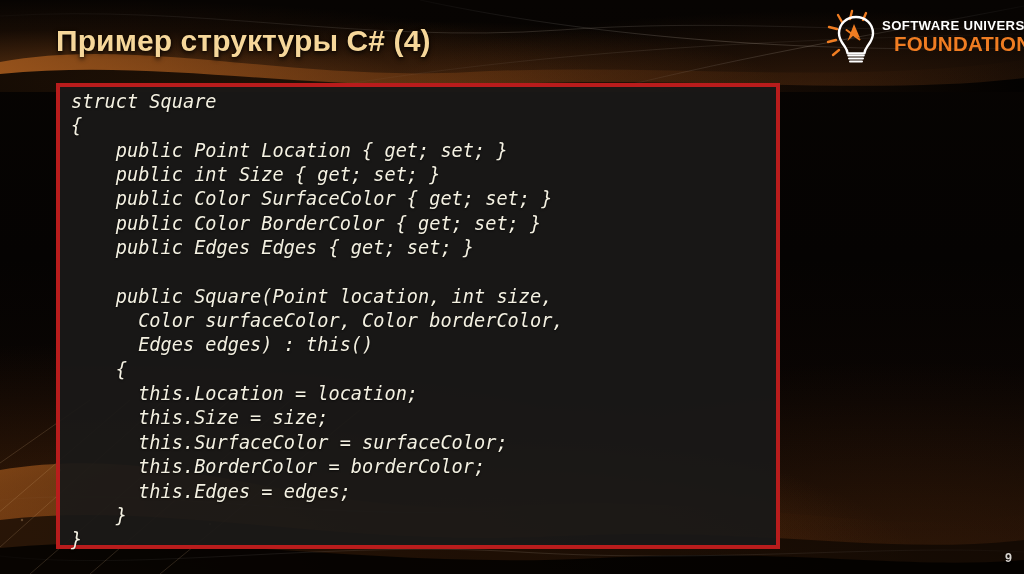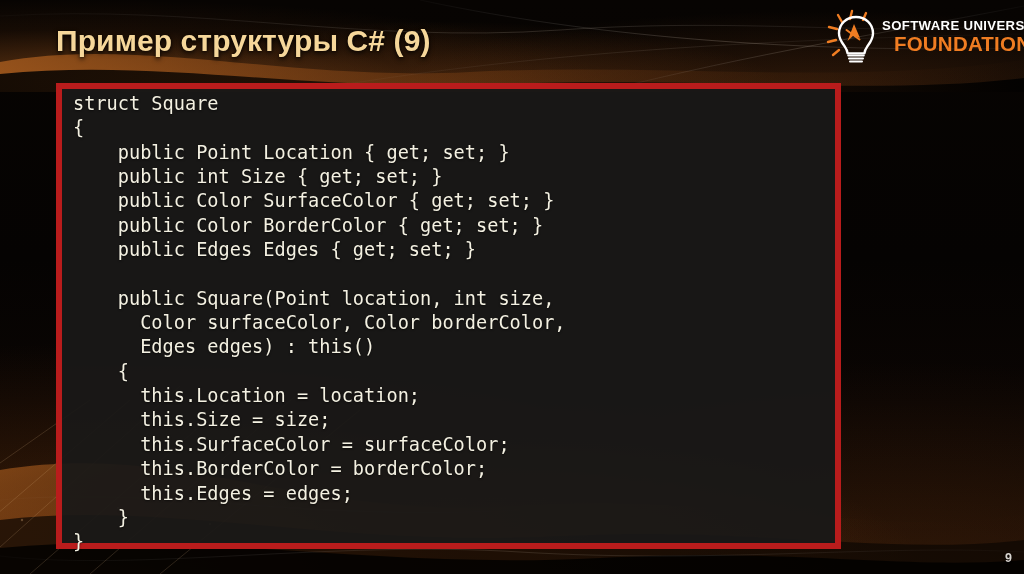--- a/index.html
+++ b/index.html
@@ -100,25 +100,26 @@
     line-height: 22px;
     white-space: nowrap;
     margin-left: 12px;
   }
 
   
   .code-box {
     position: absolute;
     left: 56px;
     top: 83px;
-    width: 785px;
+    width: 724px;
     height: 466px;
     box-sizing: border-box;
-    border: 6px solid #b91c1c;
+    border: 4px solid #b91c1c;
     background: rgba(26, 25, 24, 0.935);
+    font-style: italic;
   }
   .code-text {
     position: absolute;
     left: 11px;
     top: 3px;
     margin: 0;
     font-family: "DejaVu Sans Mono", "Liberation Mono", monospace;
     font-size: 18.6px;
     line-height: 24.35px;
     color: #f4f1e2;
@@ -194,21 +195,21 @@
     <g opacity="0.30" fill="#f0c08a">
       <circle cx="60" cy="470" r="1.3"></circle>
       <circle cx="118" cy="508" r="1.1"></circle>
       <circle cx="22" cy="520" r="1.2"></circle>
       <circle cx="168" cy="472" r="1.0"></circle>
       <circle cx="210" cy="524" r="1.0"></circle>
     </g>
   </svg>
 
   <div class="header">
-    <div class="slide-title">Пример структуры C# (9)</div>
+    <div class="slide-title">Пример структуры C# (4)</div>
 
     <div class="logo">
       <svg class="logo-mark" viewBox="0 0 62 60">
         <g stroke="#f07d22" stroke-width="2.4" stroke-linecap="round">
           <line x1="26" y1="3" x2="24" y2="11"></line>
           <line x1="12" y1="7" x2="16" y2="14"></line>
           <line x1="3" y1="19" x2="11" y2="21"></line>
           <line x1="2" y1="34" x2="10" y2="32"></line>
           <line x1="7" y1="47" x2="13" y2="42"></line>
           <line x1="40" y1="5" x2="37" y2="12"></line>

